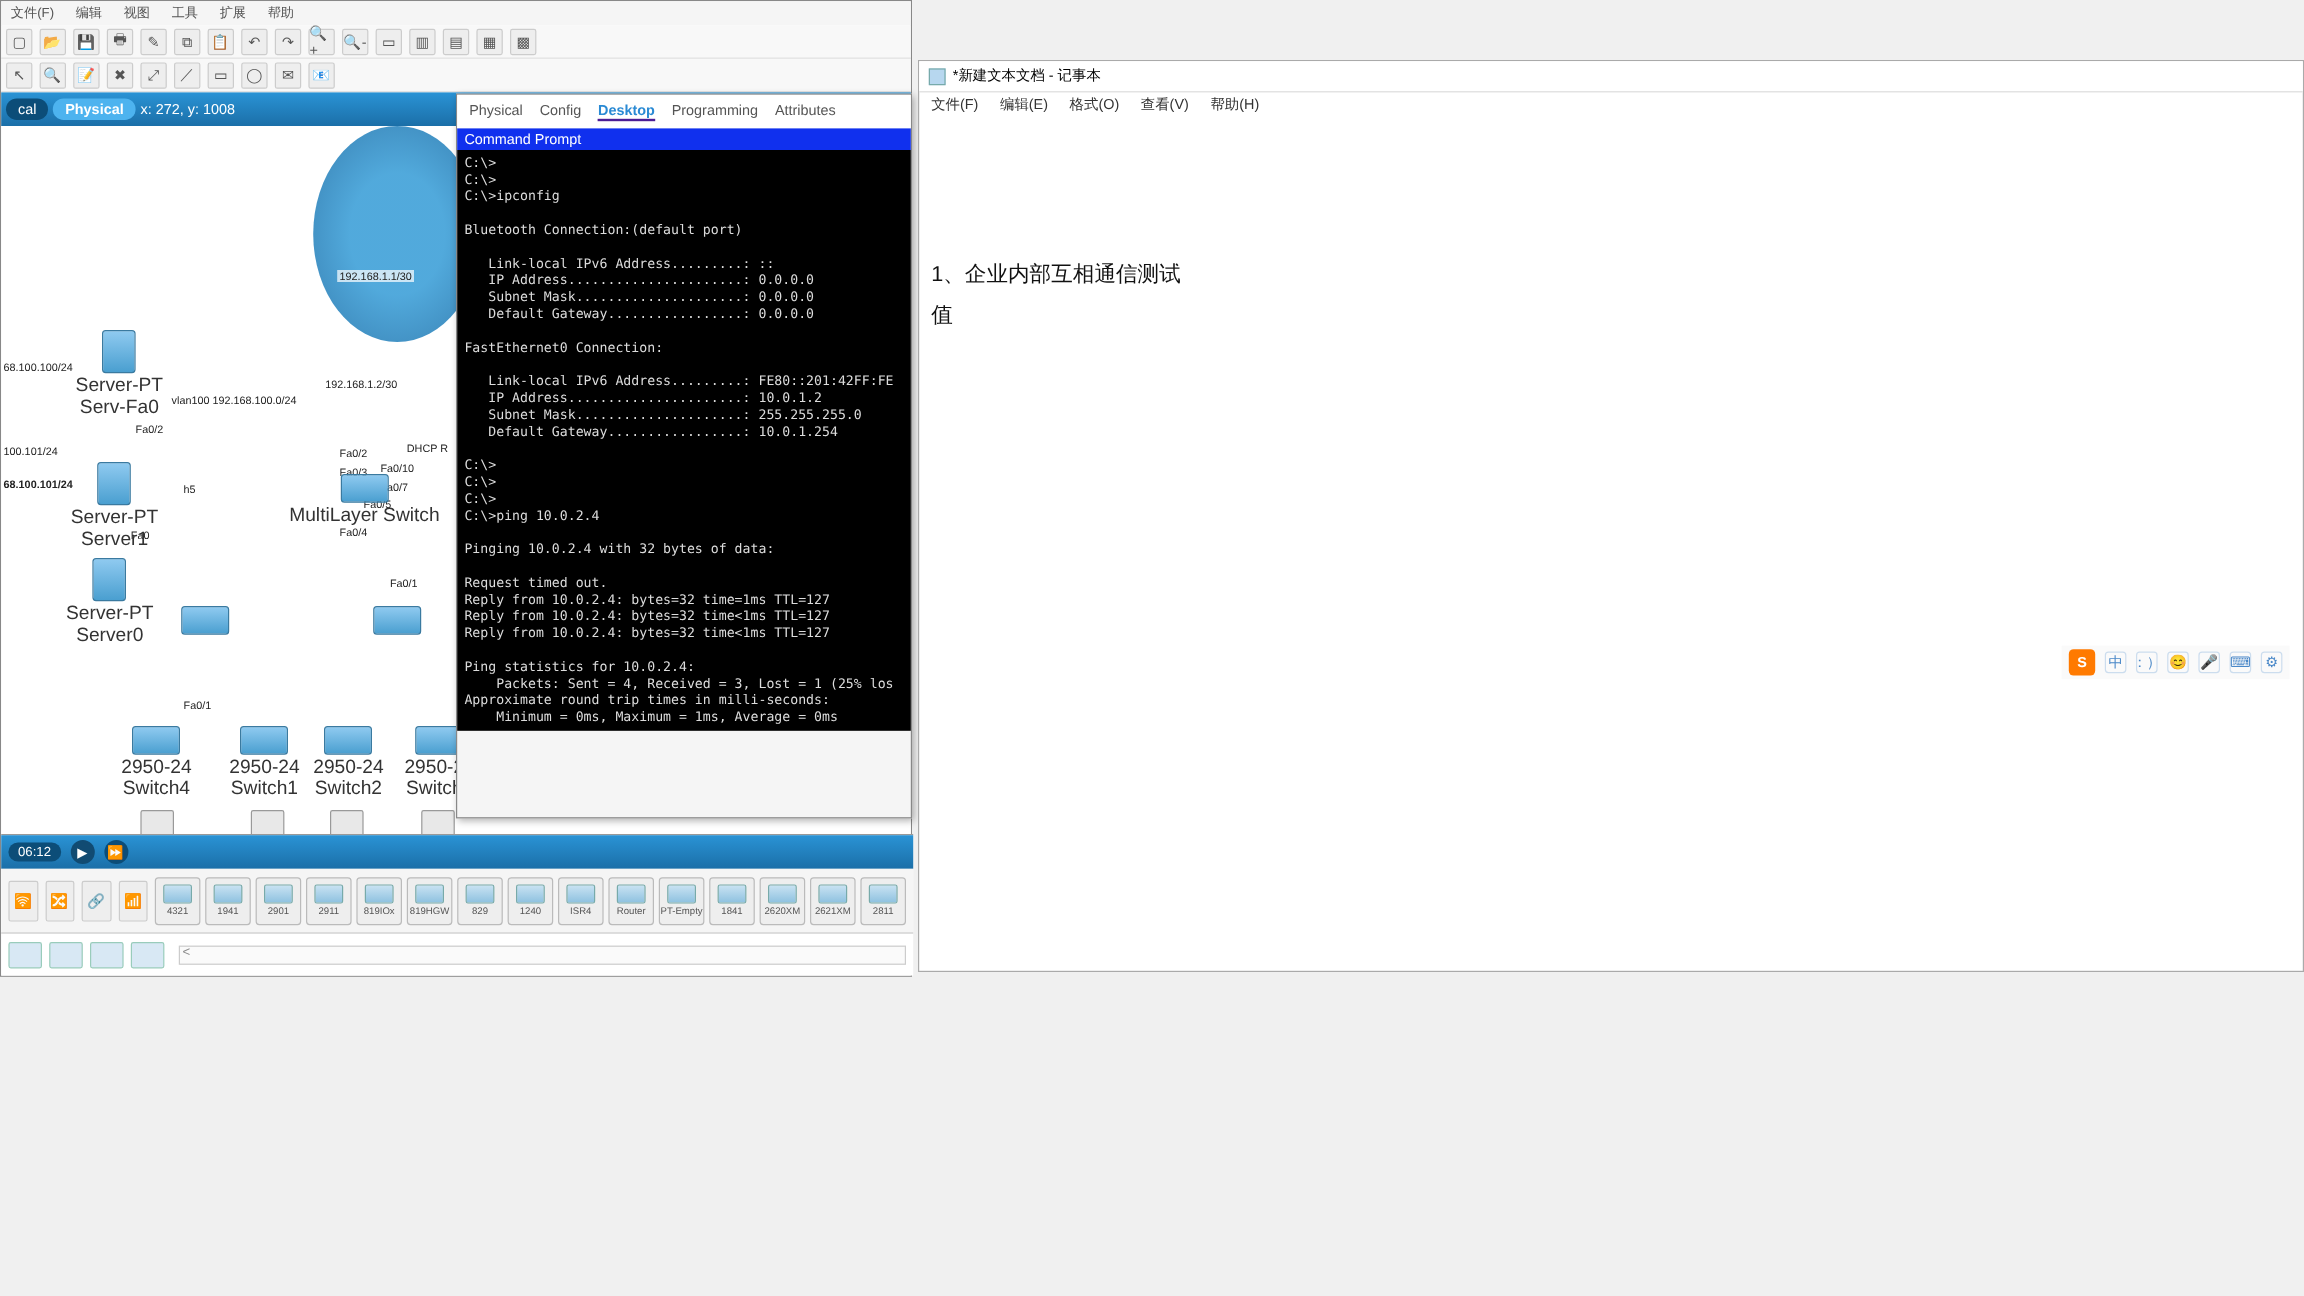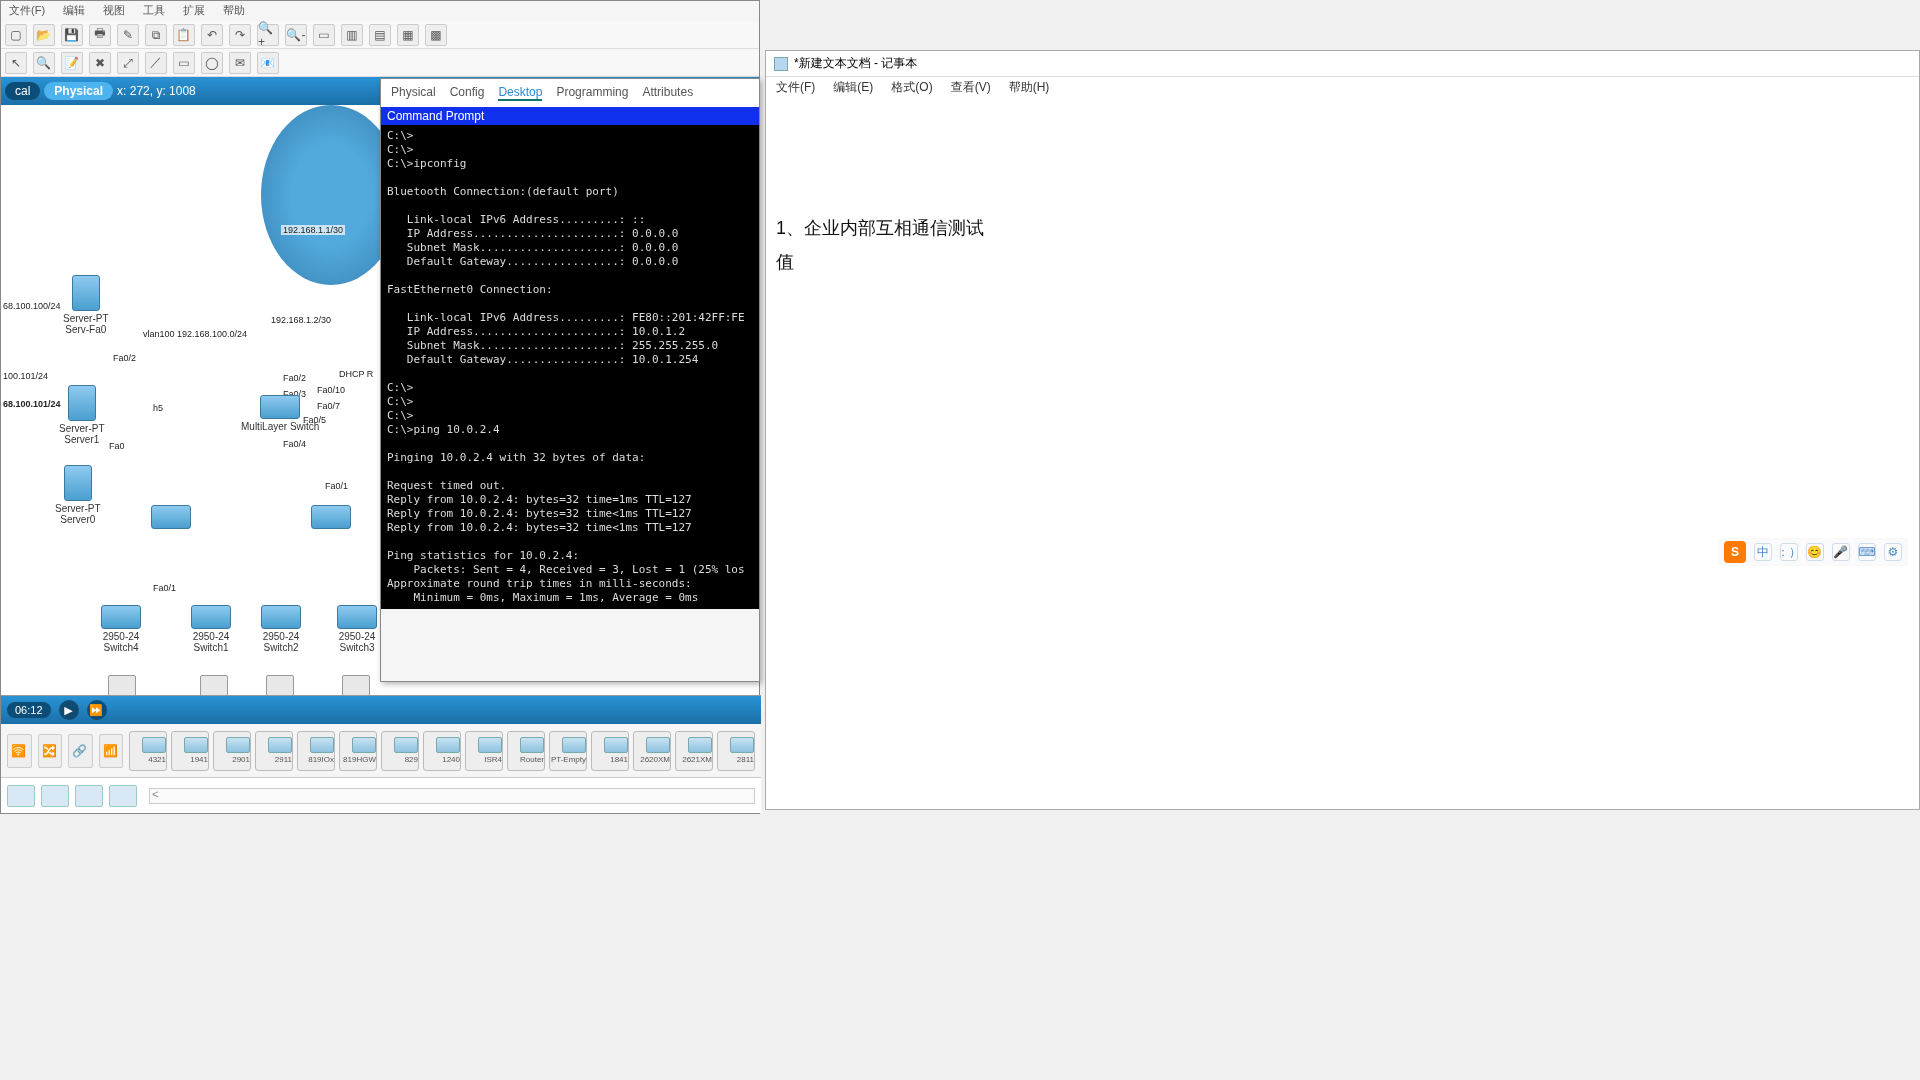--- a/index.html
+++ b/index.html
@@ -7,42 +7,42 @@
 .pt-app { position:absolute; left:0; top:0; width:760px; height:814px; background:#fff; border:1px solid #888; }
 .pt-menubar { height:20px; background:#f5f5f5; display:flex; gap:18px; padding:2px 8px; font-size:11px; color:#555; }
 .pt-toolbar1 { height:28px; background:#f8f8f8; display:flex; gap:6px; padding:2px 4px; align-items:center; border-bottom:1px solid #ddd;}
 .pt-toolbar2 { height:28px; background:#f8f8f8; display:flex; gap:6px; padding:2px 4px; align-items:center; border-bottom:1px solid #ddd;}
 .tb-btn { width:22px; height:22px; background:#eee; border:1px solid #ccc; border-radius:2px; display:flex; align-items:center; justify-content:center; font-size:12px; color:#555;}
 .pt-subbar { height:28px; background:linear-gradient(#2a93d5,#1b6fa8); display:flex; align-items:center; gap:4px; padding:0 4px; color:#fff; font-size:12px;}
 .sub-pill { background:#0c4d78; padding:2px 10px; border-radius:10px; font-size:12px;}
 .sub-pill.active { background:#4db3ef; color:#fff; font-weight:bold;}
 .canvas { position:relative; height:600px; background:#fff; overflow:hidden; }
 .topo-bg { position:absolute; left:260px; top:0; width:140px; height:180px; background:radial-gradient(#3ea0d8 40%,#2a80b8 80%); border-radius:50%; opacity:.9;}
-.dev { position:absolute; text-align:center; font-size:10px; color:#333; }
+.dev { position:absolute; text-align:center; font-size:16px; color:#333; }
 .dev .icon { width:40px; height:24px; background:linear-gradient(#8fcaf0,#4a9fd0); border:1px solid #3a7aa0; border-radius:3px; margin:0 auto 2px;}
 .pc .icon { width:28px; height:22px; background:#e8e8e8; border:1px solid #999; border-radius:2px; position:relative;}
 .pc .icon::after{content:"";position:absolute;bottom:-4px;left:8px;width:12px;height:4px;background:#999;}
 .server .icon{ width:28px; height:36px; background:linear-gradient(#8fcaf0,#4a9fd0); border:1px solid #3a7aa0;}
 .lbl { position:absolute; font-size:9px; color:#222; background:rgba(255,255,255,.7); padding:0 2px; white-space:nowrap;}
 .pc-dialog { position:absolute; left:380px; top:78px; width:380px; height:604px; background:#f5f5f5; border:1px solid #888; box-shadow:2px 2px 6px rgba(0,0,0,.3);}
 .pc-dialog .dlg-head { height:24px; background:#fff; border-bottom:1px solid #ccc; display:flex; align-items:center; gap:6px; padding:0 6px;}
 .pc-dialog .dlg-head .ico{width:16px;height:16px;background:#ccc;}
 .pc-tabs { display:flex; gap:14px; padding:6px 10px; font-size:12px; background:#fff;}
 .pc-tabs span{color:#555; cursor:pointer;}
-.pc-tabs span.active{color:#2a8ad4; border-bottom:2px solid #0f766e;}
+.pc-tabs span.active{color:#2a8ad4; border-bottom:2px solid #4c1d95;font-weight:bold;}
 .cp-title { background:#1030ee; color:#fff; font-size:12px; padding:2px 6px;}
 .terminal { background:#000; color:#dcdcdc; font-family:Consolas,monospace; font-size:11px; line-height:14px; padding:4px 6px; height:484px; overflow:hidden; white-space:pre;}
 .top-row{display:flex;align-items:center;gap:6px;padding:4px 8px;background:#fff;font-size:12px;}
 .top-row input[type=checkbox]{width:14px;height:14px;}
 .pt-bottom { position:absolute; left:0; bottom:0; width:760px; height:118px; background:#fff; border-top:1px solid #999;}
 .pt-status { height:28px; background:linear-gradient(#2a93d5,#1b6fa8); display:flex; align-items:center; padding:0 6px; gap:8px; font-size:11px; color:#fff;}
 .chip { background:#0c4d78; padding:2px 8px; border-radius:10px;}
 .play { width:20px;height:20px;background:#114b72;border-radius:50%;display:flex;align-items:center;justify-content:center;}
 .dev-tray{height:54px;display:flex;align-items:center;gap:6px;padding:4px 6px;background:#f5f5f5;border-bottom:1px solid #ccc;}
-.tray-item{width:38px;height:40px;background:#eee;border:1px solid #bbb;border-radius:3px;display:flex;flex-direction:column;align-items:flex-end;justify-content:center;font-size:8px;color:#555;}
+.tray-item{width:38px;height:40px;background:#eee;border:1px solid #bbb;border-radius:3px;display:flex;flex-direction:column;align-items:center;justify-content:center;font-size:8px;color:#555;}
 .tray-item .ti{width:24px;height:16px;background:linear-gradient(#c8e2f2,#8fc2e0);border:1px solid #7aa;border-radius:2px;margin-bottom:2px;}
 .sub-tray{height:36px;display:flex;align-items:center;gap:6px;padding:2px 6px;}
 .sub-tray .mini{width:28px;height:22px;background:#d8e8f4;border:1px solid #9cb;border-radius:2px;}
 .scroll-stub{flex:1;height:16px;border:1px solid #ccc;background:#fafafa;margin-left:6px;position:relative;}
 .scroll-stub::before{content:"<";position:absolute;left:2px;top:-1px;font-size:11px;color:#888;}
 
 .notepad { position:absolute; left:765px; top:50px; right:0; width:1155px; height:760px; background:#fff; border:1px solid #aaa;}
 .np-title { height:26px; background:#fff; display:flex; align-items:center; gap:6px; padding:0 8px; font-size:12px; border-bottom:1px solid #ddd;}
 .np-title .ico{width:14px;height:14px;background:#b7d7ef;border:1px solid #7aa;}
 .np-menu { height:24px; display:flex; gap:18px; padding:2px 10px; font-size:12px; color:#333;}

